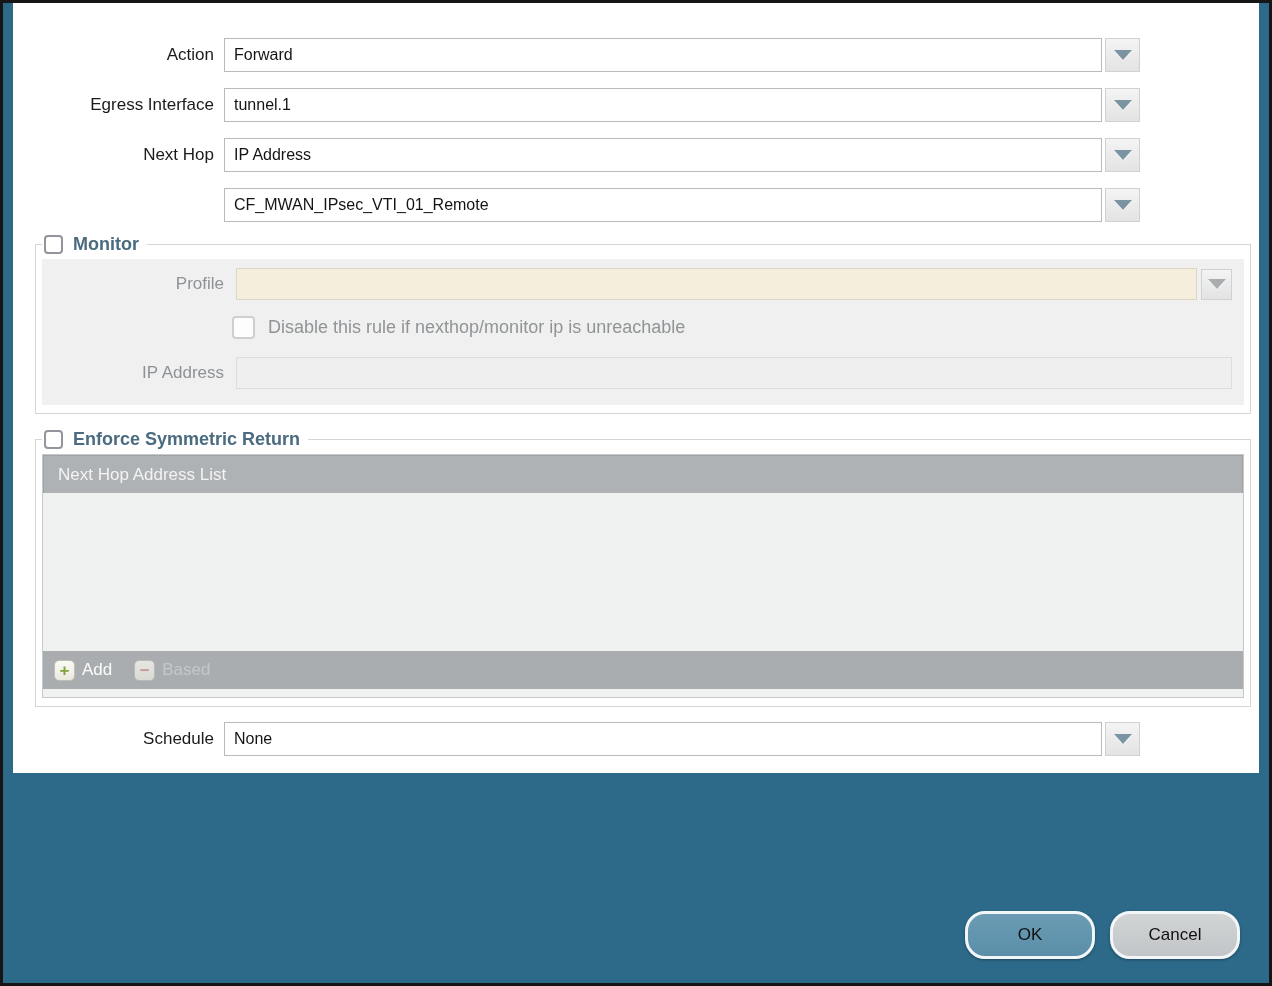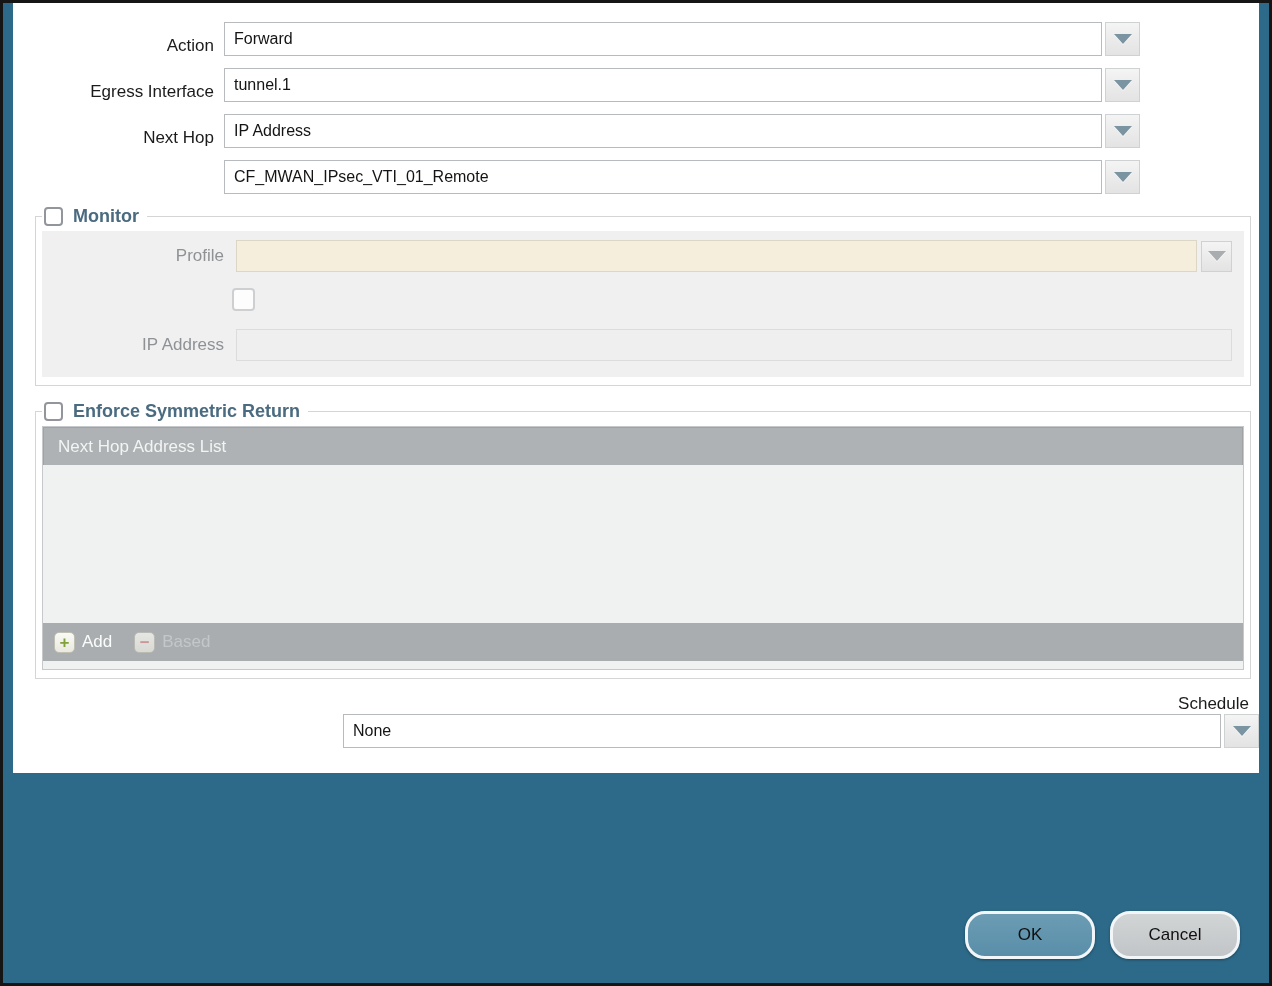--- a/index.html
+++ b/index.html
@@ -33,21 +33,21 @@
   .tab.active {
     background:#ffffff; color:#1c1c1c; height:48px; border-color:#ffffff;
   }
 
   
   .content {
     position:relative; margin:0 10px; background:#ffffff;
     height:770px; padding-top:19px;
   }
 
-  .row { display:flex; align-items:flex-end; margin:0 0 12px 0; }
+  .row { display:flex; align-items:center; margin:16px 0 12px 0; }
   .row-label {
     width:211px; text-align:right; padding-right:10px;
     font-size:17px; color:#1b1b1b; flex:none;
   }
   .combo { display:flex; align-items:center; flex:none; width:916px; }
   .combo-input {
     flex:1; height:34px; background:#fff; border:1px solid #b7bbbd;
     display:flex; align-items:center; padding:0 9px; font-size:16px; color:#141414;
   }
   .combo-btn {
@@ -111,21 +111,21 @@
     background:linear-gradient(#fbfbf6,#e9e9df);
     display:flex; align-items:center; justify-content:center;
     font-weight:bold; font-size:17px; line-height:1;
   }
   .tf-icon.plus { color:#7fa33a; }
   .tf-icon.minus { color:#d4908f; opacity:.75; }
   .tf-label { font-size:17px; color:#fbfcfc; }
   .tf-btn.disabled .tf-label { color:#c3c7ca; }
   .table-bottom-strip { height:8px; background:#f0f1f1; }
 
-  .schedule-row { margin-top:15px;flex-direction:column; }
+  .schedule-row { margin-top:15px; }
 
   
   .footer {
     position:absolute; left:0; right:0; bottom:0; height:96px;
     display:flex; align-items:center; justify-content:flex-end; gap:15px; padding-right:29px;
   }
   .btn {
     width:130px; height:48px; border-radius:20px; border:3px solid #f2f6f8;
     font-size:17px; color:#101010; display:flex; align-items:center; justify-content:center;
     cursor:pointer; box-shadow:0 1px 3px rgba(0,0,0,.35);
@@ -193,20 +193,21 @@
           <div class="m-label">Profile</div>
           <div class="m-combo">
             <div class="profile-input"></div>
             <div class="combo-btn">
               <span class="arrow-down disabled"></span>
             </div>
           </div>
         </div>
         <div class="disabled-check-row">
           <span class="checkbox-lg"></span>
+          <span class="lbl">Disable this rule if nexthop/monitor ip is unreachable</span>
         </div>
         <div class="m-row" style="margin-bottom:0;">
           <div class="m-label">IP Address</div>
           <div class="ip-input"></div>
         </div>
       </div>
     </fieldset>
 
     <fieldset style="margin-top:15px;">
       <legend>

